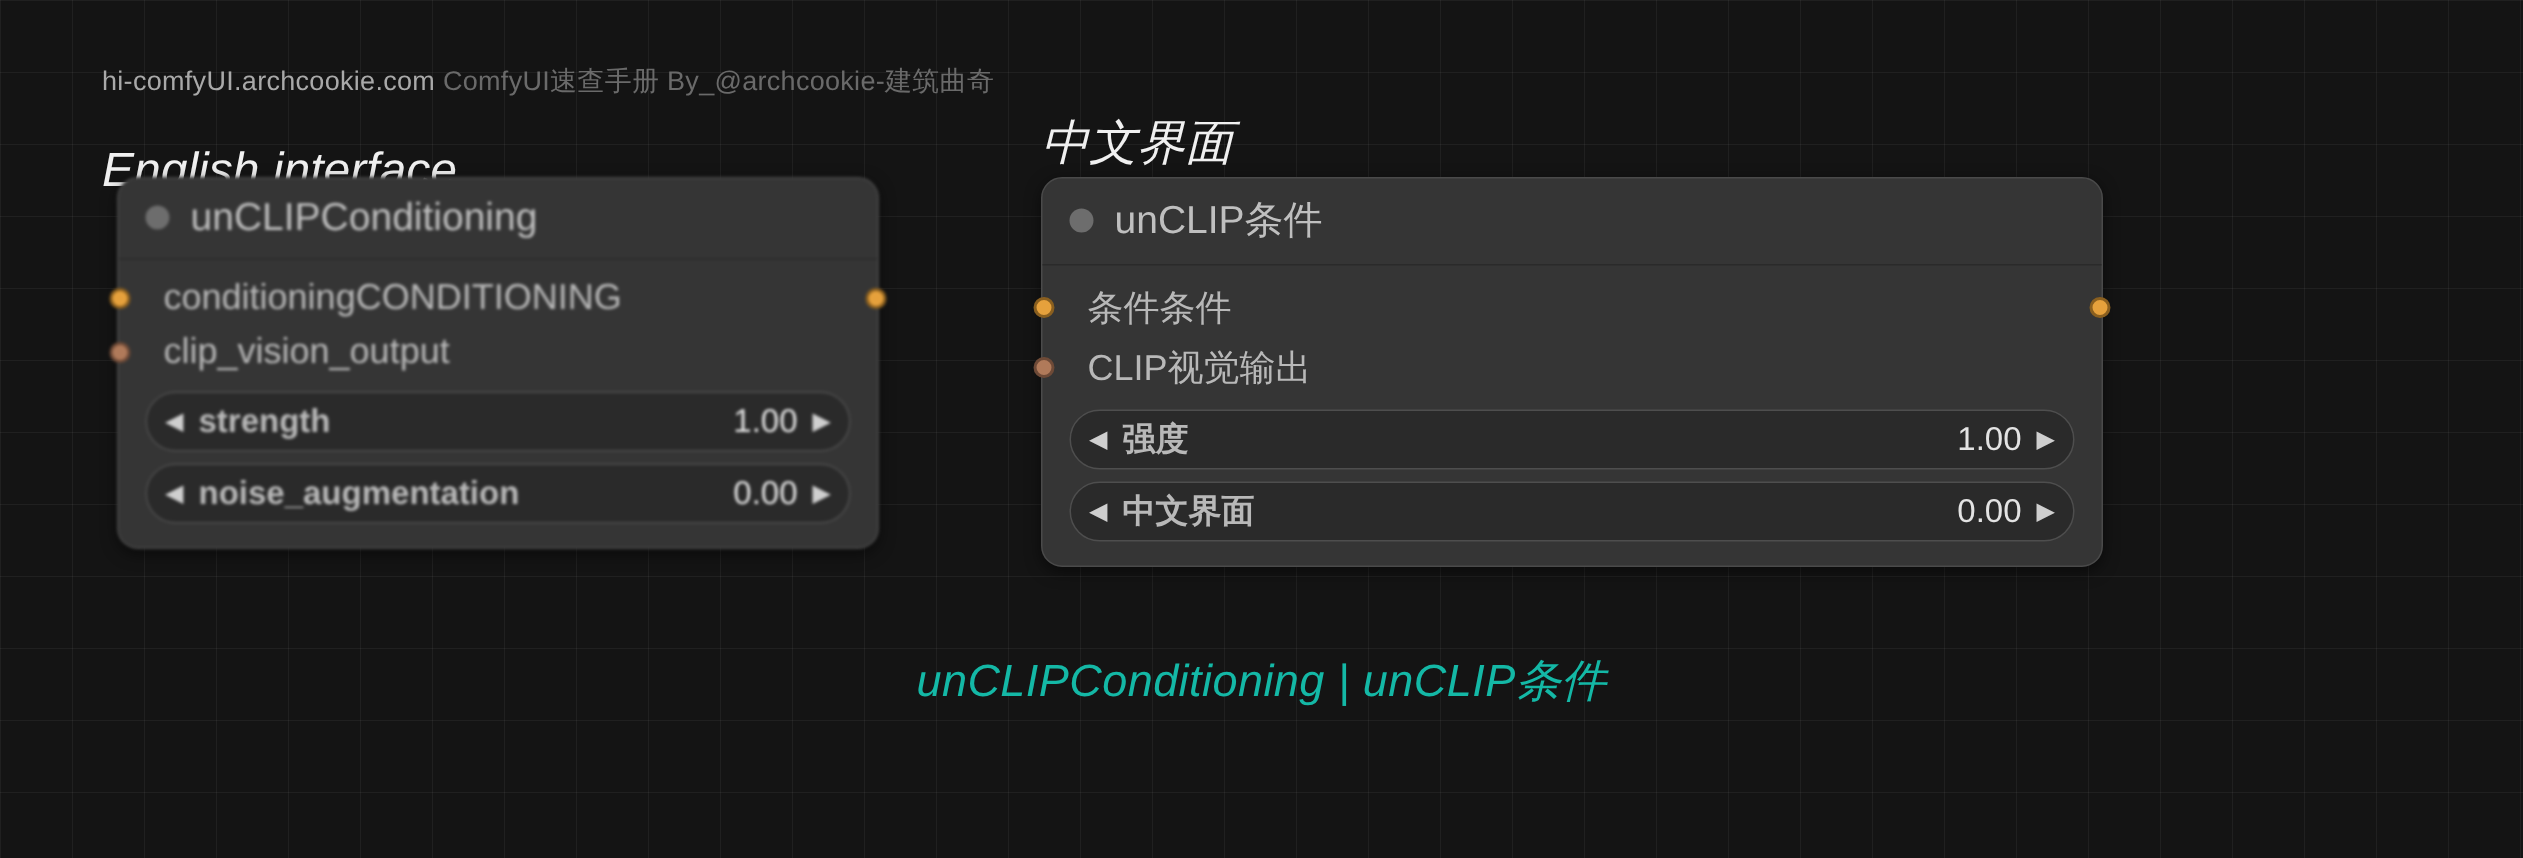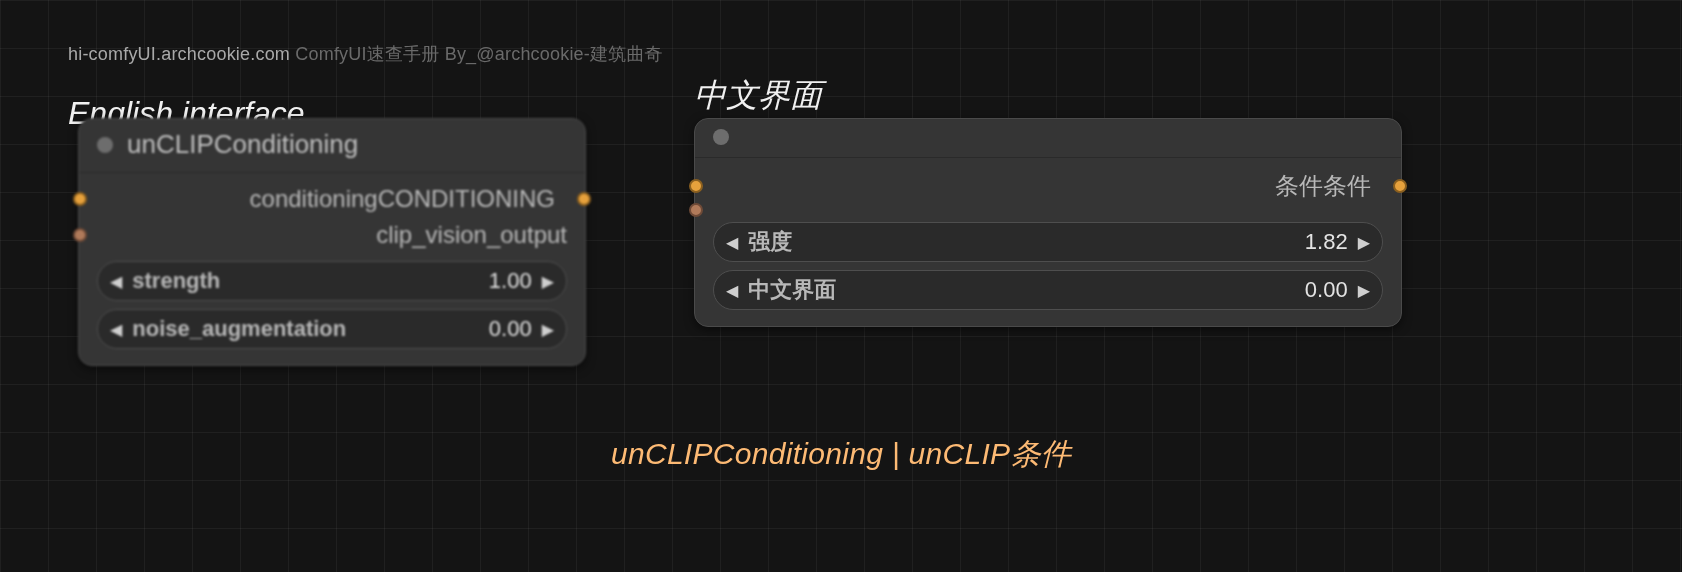--- a/index.html
+++ b/index.html
@@ -67,21 +67,21 @@
   }
   .node-header .title {
     font-size: 26px;
     color: #bfbfbf;
   }
 
   .node-body { padding: 8px 14px 16px 14px; position: relative; }
 
   .io-row {
     display: flex;
-    justify-content: flex-end;
+    justify-content: flex-start;
     align-items: center;
     padding: 4px 4px;
     position: relative;
   }
   .io-left, .io-right { display: flex; align-items: center; gap: 10px; }
   .io-label { font-size: 24px; color: #b8b8b8; white-space: nowrap; }
 
   .port {
     width: 14px; height: 14px; border-radius: 50%;
     border: 2px solid #444;
@@ -134,21 +134,21 @@
     font-variant-numeric: tabular-nums;
   }
 
   .footer-caption {
     position: absolute;
     left: 0; right: 0;
     top: 434px;
     text-align: center;
     font-style: italic;
     font-size: 30px;
-    color: #fdba74;
+    color: #14b8a6;
     letter-spacing: .3px;
   }
 </style>
 </head>
 <body>
 
 <div class="watermark">
   <span>hi-comfyUI.archcookie.com</span><span class="dim"> ComfyUI速查手册 By_@archcookie-建筑曲奇</span>
 </div>
 
@@ -195,44 +195,49 @@
       <span class="spacer"></span>
       <span class="wvalue">0.00</span>
       <span class="arrow">▶</span>
     </div>
   </div>
 </div>
 
 <div class="node node-zh">
   <div class="node-header">
     <span class="led"></span>
+    <span class="title">unCLIP条件</span>
   </div>
   <div class="node-body">
     <div class="io-row">
       <span class="port cond in-edge"></span>
       <div class="io-left">
         <span style="width:2px"></span>
         <span class="io-label">条件</span>
       </div>
       <div class="io-right">
         <span class="io-label">条件</span>
         <span style="width:2px"></span>
       </div>
       <span class="port out out-edge"></span>
     </div>
     <div class="io-row">
       <span class="port clipv in-edge"></span>
+      <div class="io-left">
+        <span style="width:2px"></span>
+        <span class="io-label">CLIP视觉输出</span>
+      </div>
       <div class="io-right"></div>
     </div>
 
     <div class="widget">
       <span class="arrow">◀</span>
       <span class="wname">强度</span>
       <span class="spacer"></span>
-      <span class="wvalue">1.82</span>
+      <span class="wvalue">1.00</span>
       <span class="arrow">▶</span>
     </div>
     <div class="widget">
       <span class="arrow">◀</span>
       <span class="wname">中文界面</span>
       <span class="spacer"></span>
       <span class="wvalue">0.00</span>
       <span class="arrow">▶</span>
     </div>
   </div>

